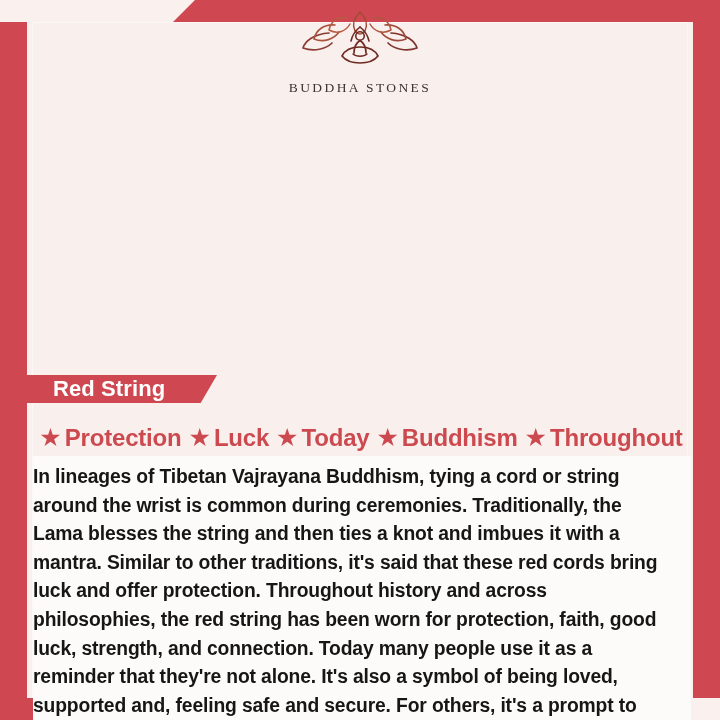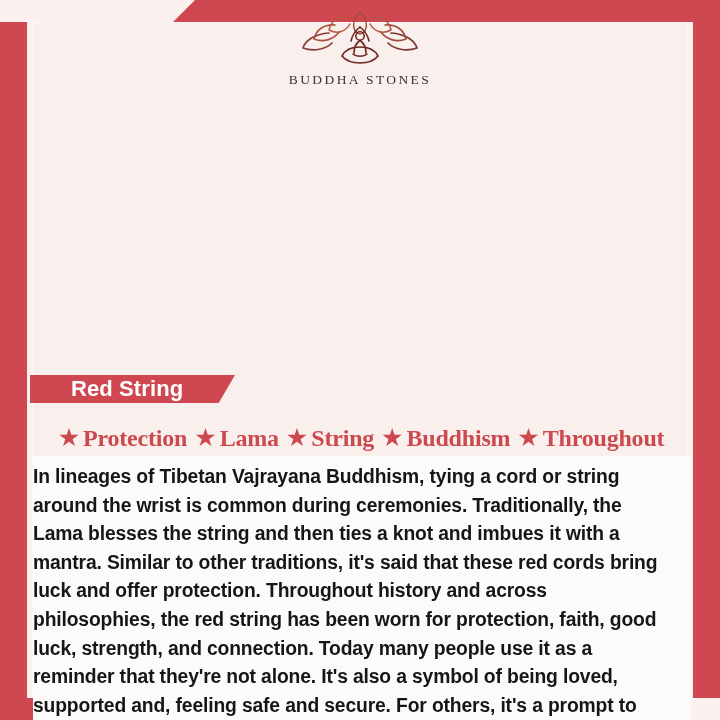--- a/index.html
+++ b/index.html
@@ -124,21 +124,21 @@
     width: 656px;
     height: 258px;
     background: #f4ecea;
     overflow: hidden;
   }
   .photo svg { display: block; }
 
   
   .label-banner {
     position: absolute;
-    left: 30px;
+    left: 12px;
     top: 375px;
     height: 28px;
     width: 205px;
     background: #cf4750;
     clip-path: polygon(0 0, 205px 0, 184px 36px, 0 36px);
     z-index: 6;
     display: flex;
     align-items: center;
   }
   .label-banner span {
@@ -171,21 +171,21 @@
   }
   .benefit .star {
     font-size: 25px;
     color: #cc4a4f;
     line-height: 1;
     margin-right: 3px;
     position: relative;
     top: -1px;
   }
   .benefit .bname {
-    font-family: Liberation Serif, serif;
+    font-family: Liberation Sans, sans-serif;
     font-size: 24px;
     font-weight: bold;
     color: #cc4a4f;
     letter-spacing: -0.2px;
   }
 
   
   .body-copy {
     position: absolute;
     left: 33px;
@@ -215,21 +215,21 @@
 
   <div class="band-top"></div>
   <div class="band-left"></div>
   <div class="band-right"></div>
   <div class="band-bottom"></div>
 
   <div class="panel">
     <div class="panel-inner"></div>
   </div>
 
-  <div class="logo-wrap" style="z-index:7;">
+  <div class="logo-wrap" style="z-index:7;gap:8px;">
     <svg class="logo-mark" viewBox="0 0 244 120">
       <g fill="none" stroke-linecap="round" stroke-linejoin="round">
 
         <path d="M60 46 C30 48 12 62 8 76 C30 84 54 78 66 66" stroke="#8a3d34" stroke-width="3.4"></path>
 
         <path d="M184 46 C214 48 232 62 236 76 C214 84 190 78 178 66" stroke="#7d352c" stroke-width="3.4"></path>
 
         <path d="M72 30 C50 28 34 40 30 58 C50 66 70 58 80 44" stroke="#a9523f" stroke-width="3.2"></path>
 
         <path d="M172 30 C194 28 210 40 214 58 C194 66 174 58 164 44" stroke="#9c4a39" stroke-width="3.2"></path>
@@ -308,25 +308,25 @@
     <span>Red String</span>
   </div>
 
   <div class="benefits">
     <div class="benefit">
       <span class="star">★</span>
       <span class="bname">Protection</span>
     </div>
     <div class="benefit">
       <span class="star">★</span>
-      <span class="bname">Lama</span>
-    </div>
-    <div class="benefit">
-      <span class="star">★</span>
-      <span class="bname">String</span>
+      <span class="bname">Luck</span>
+    </div>
+    <div class="benefit">
+      <span class="star">★</span>
+      <span class="bname">Today</span>
     </div>
     <div class="benefit">
       <span class="star">★</span>
       <span class="bname">Buddhism</span>
     </div>
     <div class="benefit">
       <span class="star">★</span>
       <span class="bname">Throughout</span>
     </div>
   </div>

